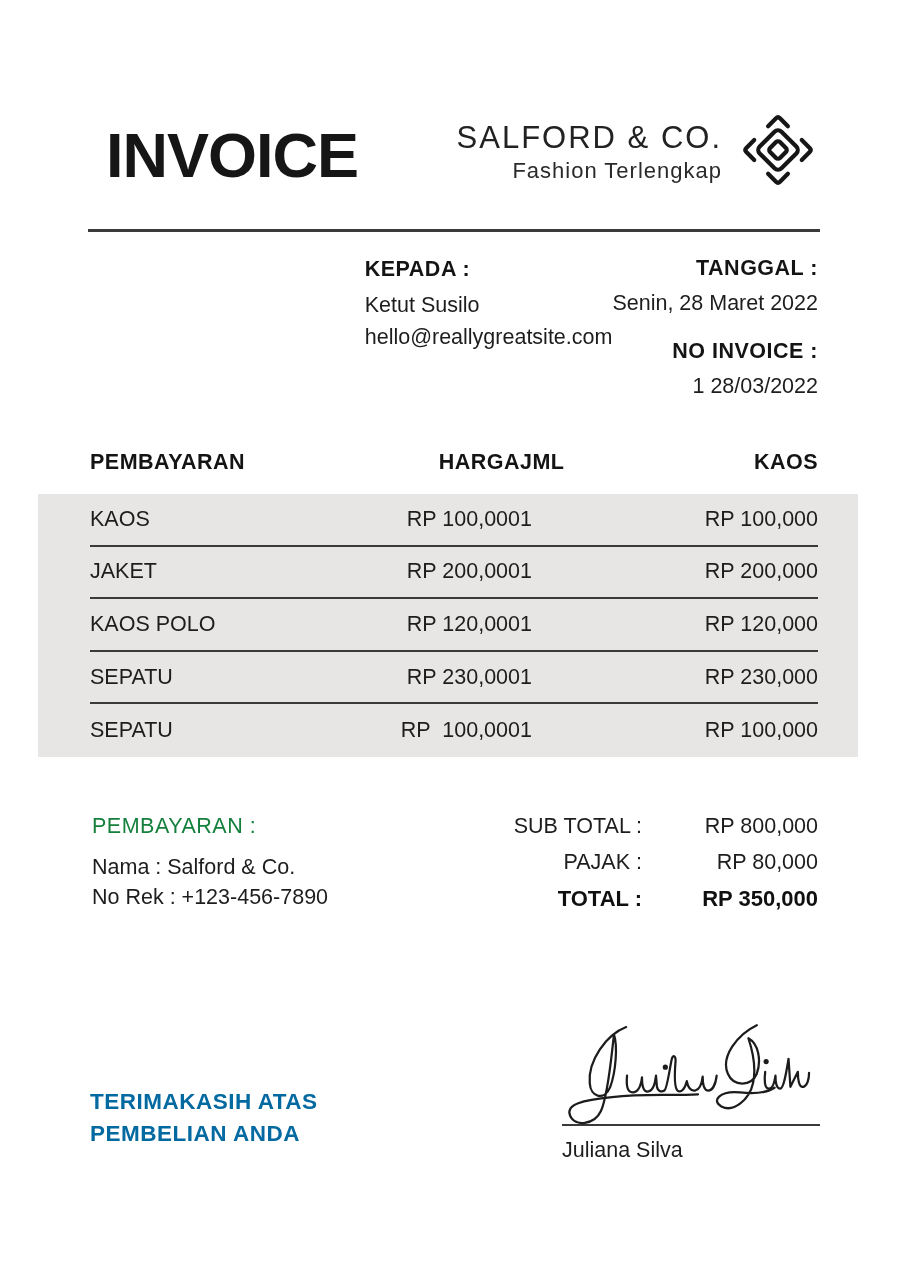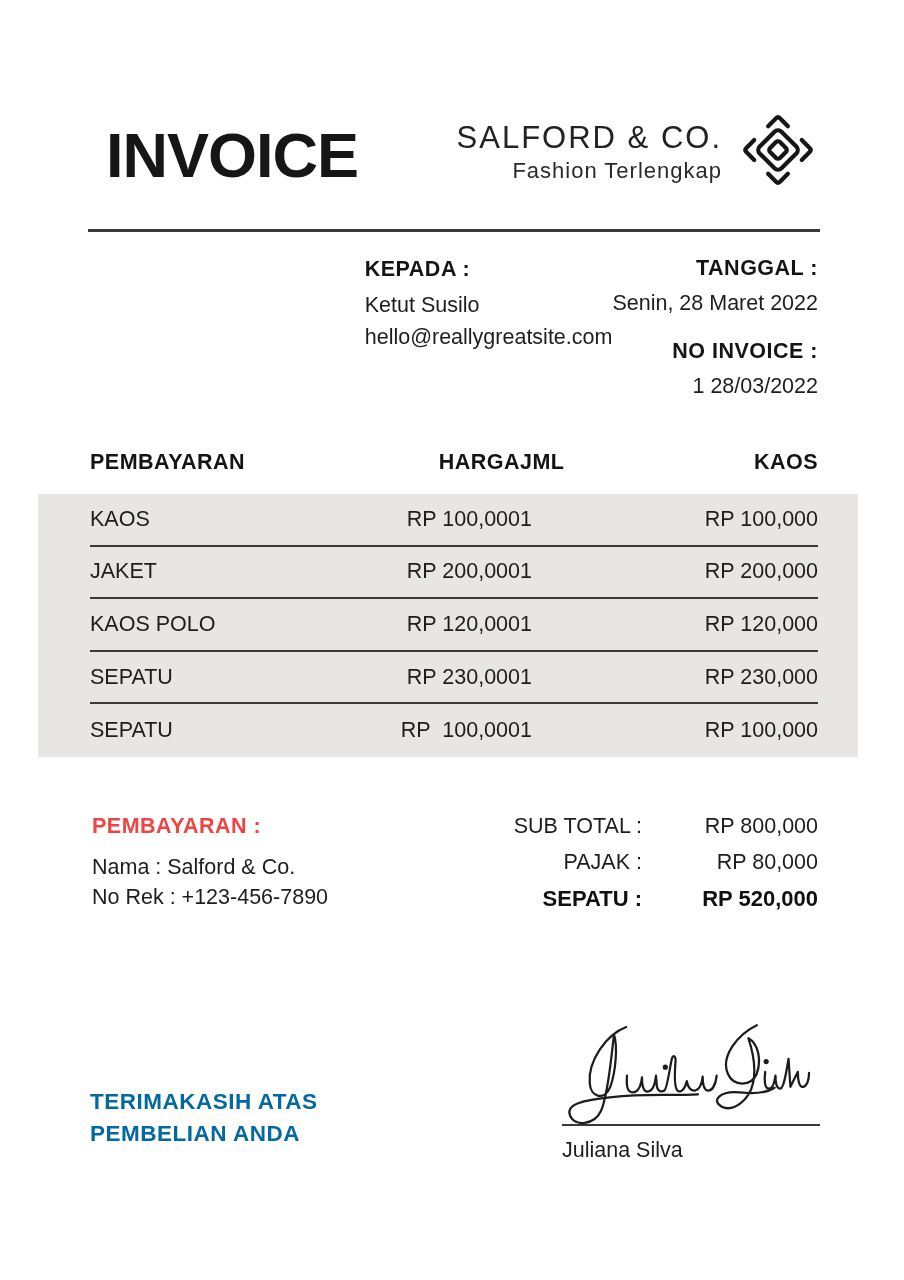--- a/index.html
+++ b/index.html
@@ -59,21 +59,21 @@
     display:grid;grid-template-rows:repeat(5,1fr);
   }
   .row{font-size:21.5px;border-bottom:2px solid #3a3a3a;color:#1d1d1d;}
   .row:last-child{border-bottom:none;}
   
   .payment{
     position:absolute;left:92px;right:86px;top:814px;
     display:flex;justify-content:space-between;align-items:flex-start;
     font-size:21.5px;
   }
-  .payment-label{font-weight:bold;letter-spacing:.5px;margin-bottom:13px;color:#ef4444;}
+  .payment-label{font-weight:normal;letter-spacing:.5px;margin-bottom:13px;color:#15803d;}
   .payment-left div.pline{line-height:1.4;}
   .totals{
     display:grid;grid-template-columns:auto 152px;column-gap:24px;row-gap:11px;
     align-items:baseline;
   }
   .totals .t-label{text-align:right;}
   .totals .t-value{text-align:right;}
   .totals .t-bold{font-weight:bold;font-size:22px;color:#101010;}
   
   .thanks{
@@ -175,22 +175,22 @@
     <div class="payment-left">
       <div class="payment-label">PEMBAYARAN :</div>
       <div class="pline">Nama : Salford &amp; Co.</div>
       <div class="pline">No Rek : +123-456-7890</div>
     </div>
     <div class="totals">
       <div class="t-label">SUB TOTAL :</div>
       <div class="t-value">RP 800,000</div>
       <div class="t-label">PAJAK :</div>
       <div class="t-value">RP 80,000</div>
-      <div class="t-label t-bold">SEPATU :</div>
-      <div class="t-value t-bold">RP 520,000</div>
+      <div class="t-label t-bold">TOTAL :</div>
+      <div class="t-value t-bold">RP 350,000</div>
     </div>
   </div>
 
   <div class="thanks">
     <div>TERIMAKASIH ATAS</div>
     <div>PEMBELIAN ANDA</div>
   </div>
 
   <div class="signature">
     <svg class="sig-svg" viewBox="0 0 300 120" aria-hidden="true">

